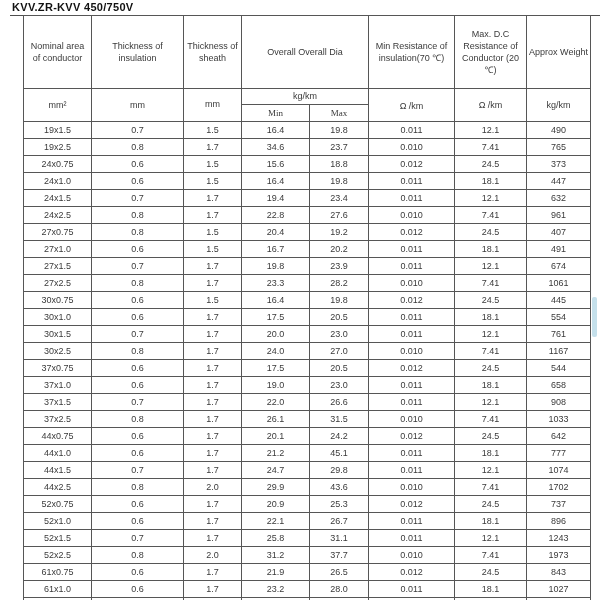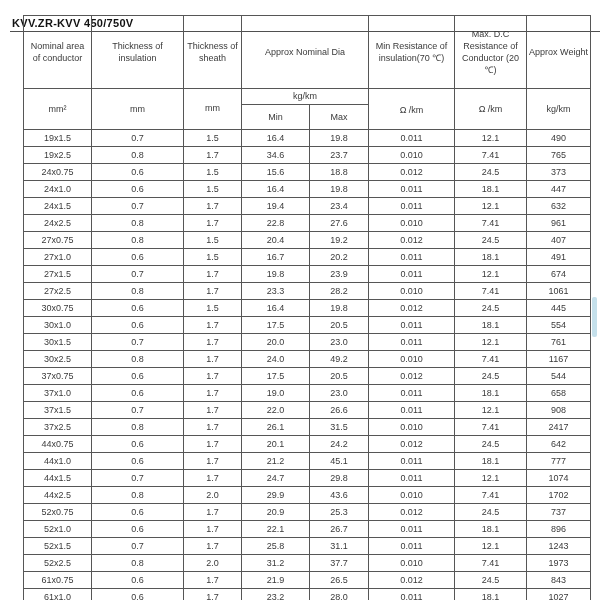--- a/index.html
+++ b/index.html
@@ -22,21 +22,20 @@
     left: 10px;
     top: 0;
     width: 590px;
     font-size: 11px;
     font-weight: bold;
     color: #111111;
     letter-spacing: 0.3px;
     padding: 1px 8px 2px 2px;
     border-bottom: 1px solid #4f4f4f;
     box-sizing: border-box;
-    margin-top: 16px;
   }
   table.spec {
     position: absolute;
     left: 23px;
     top: 15px;
     width: 567px;
     border-collapse: collapse;
     table-layout: fixed;
   }
   table.spec th, table.spec td {
@@ -46,21 +45,21 @@
     color: #3a3a3a;
     text-align: center;
     vertical-align: middle;
     padding: 0 2px;
     line-height: 1.35;
     overflow: hidden;
     box-sizing: border-box;
   }
   tr.hrow th { height: 73px; }
   tr.urow1 th { height: 16px; }
-  tr.urow2 th { height: 25px; }
+  tr.urow2 th { height: 17px; font-family: Liberation Serif, serif; }
   tbody.rows td { height: 17px; padding: 0 1px; white-space: nowrap; }
   tbody.tail td { height: 8px; border-bottom: none; }
   .valign-low { vertical-align: bottom; padding-bottom: 2px !important; }
   .valign-top { vertical-align: top; padding-top: 2px !important; }
   .wavy {
     text-decoration-style: wavy;
     text-decoration-color: #cc2222;
     text-decoration-thickness: 1px;
     text-underline-offset: 2px;
   }
@@ -90,21 +89,21 @@
       <col style="width:59px">
       <col style="width:86px">
       <col style="width:72px">
       <col style="width:64px">
     </colgroup>
     <thead>
       <tr class="hrow">
         <th>Nominal area of conductor</th>
         <th>Thickness of insulation</th>
         <th>Thickness of sheath</th>
-        <th colspan="2"><span>Approx Nominal</span> <span class="wavy">Dia</span></th>
+        <th colspan="2"><span>Overall Overall</span> <span class="wavy">Dia</span></th>
         <th>Min Resistance of insulation(70 ℃)</th>
         <th>Max. D.C Resistance of Conductor (20 ℃)</th>
         <th>Approx Weight</th>
       </tr>
       <tr class="urow1">
         <th rowspan="2">mm²</th>
         <th rowspan="2">mm</th>
         <th rowspan="2" class="valign-low">mm</th>
         <th colspan="2">kg/km</th>
         <th rowspan="2" class="valign-top">Ω /km</th>
@@ -245,21 +244,21 @@
           <td>23.0</td>
           <td>0.011</td>
           <td>12.1</td>
           <td>761</td>
         </tr>
         <tr>
           <td>30x2.5</td>
           <td>0.8</td>
           <td>1.7</td>
           <td>24.0</td>
-          <td>49.2</td>
+          <td>27.0</td>
           <td>0.010</td>
           <td>7.41</td>
           <td>1167</td>
         </tr>
         <tr>
           <td>37x0.75</td>
           <td>0.6</td>
           <td>1.7</td>
           <td>17.5</td>
           <td>20.5</td>
@@ -288,21 +287,21 @@
           <td>908</td>
         </tr>
         <tr>
           <td>37x2.5</td>
           <td>0.8</td>
           <td>1.7</td>
           <td>26.1</td>
           <td>31.5</td>
           <td>0.010</td>
           <td>7.41</td>
-          <td>2417</td>
+          <td>1033</td>
         </tr>
         <tr>
           <td>44x0.75</td>
           <td>0.6</td>
           <td>1.7</td>
           <td>20.1</td>
           <td>24.2</td>
           <td>0.012</td>
           <td>24.5</td>
           <td>642</td>

